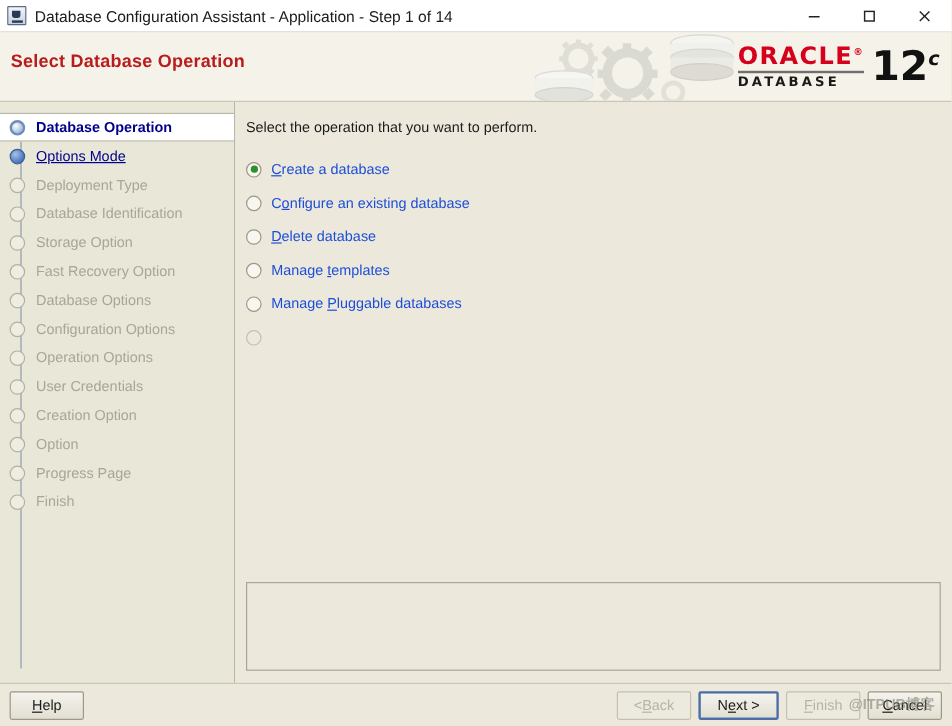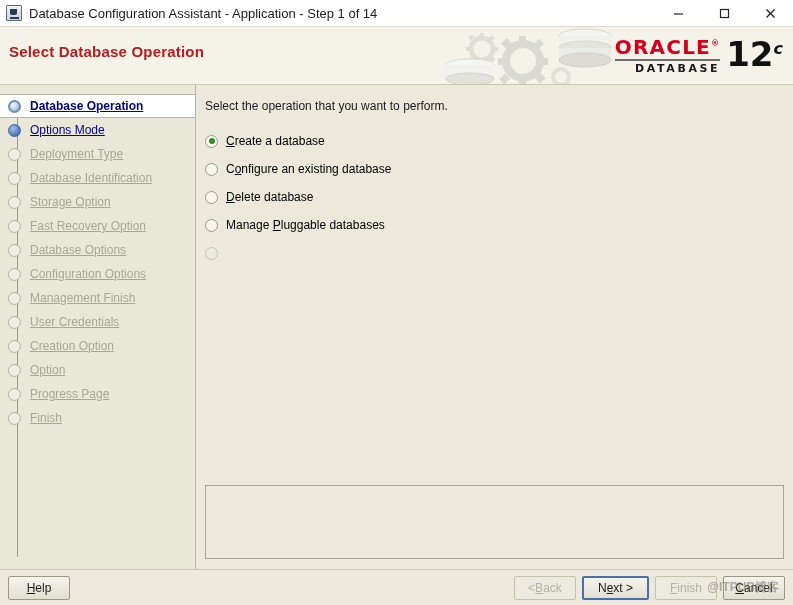--- a/index.html
+++ b/index.html
@@ -110,21 +110,21 @@
   .oracle-logo {
     position: absolute;
     right: 10px;
     top: 7px;
     text-align: center;
     display: flex;
     align-items: flex-start;
   }
   .oracle-word {
     display: inline-block;
-    text-align: right;
+    text-align: left;
   }
   .oracle-name {
     font-family: "DejaVu Sans", sans-serif;
     font-size: 20px;
     font-weight: bold;
     color: #d6001c;
     letter-spacing: 1.2px;
     line-height: 20px;
   }
   .oracle-name sup {
@@ -218,21 +218,20 @@
     border: 2px solid #6d8dbb;
   }
   .nav-dot.todo {
     background: #efedE2;
     border: 1px solid #b3b0a0;
   }
   .nav-label {
     font-size: 12px;
     color: #a9a695;
     white-space: nowrap;
-    text-decoration: underline;
   }
   .nav-label.current {
     color: #00008b;
     font-weight: bold;
   }
   .nav-label.done {
     color: #00008b;
     text-decoration: underline;
   }
 
@@ -280,21 +279,21 @@
     height: 6px;
     border-radius: 50%;
     background: #2f8f2f;
   }
   .radio.disabled {
     border-color: #c5c2b2;
     background: #eceadf;
   }
   .radio-label {
     font-size: 12px;
-    color: #000000;
+    color: #1d4ed8;
     white-space: nowrap;
   }
   .radio-label.disabled { color: #b6b3a2; }
   .mn { text-decoration: underline; }
 
   .msg-panel {
     margin: 0 9px 10px 9px;
     height: 72px;
     background: #ece9dc;
     border: 1px solid #a9a695;
@@ -466,21 +465,21 @@
           <div class="nav-item">
             <div class="nav-dot todo"></div>
             <div class="nav-label todo">Database Options</div>
           </div>
           <div class="nav-item">
             <div class="nav-dot todo"></div>
             <div class="nav-label todo">Configuration Options</div>
           </div>
           <div class="nav-item">
             <div class="nav-dot todo"></div>
-            <div class="nav-label todo">Management Finish</div>
+            <div class="nav-label todo">Operation Options</div>
           </div>
           <div class="nav-item">
             <div class="nav-dot todo"></div>
             <div class="nav-label todo">User Credentials</div>
           </div>
           <div class="nav-item">
             <div class="nav-dot todo"></div>
             <div class="nav-label todo">Creation Option</div>
           </div>
           <div class="nav-item">
@@ -505,20 +504,24 @@
             <div class="radio checked"></div>
             <div class="radio-label"><span class="mn">C</span>reate a database</div>
           </div>
           <div class="radio-row">
             <div class="radio"></div>
             <div class="radio-label">C<span class="mn">o</span>nfigure an existing database</div>
           </div>
           <div class="radio-row">
             <div class="radio"></div>
             <div class="radio-label"><span class="mn">D</span>elete database</div>
+          </div>
+          <div class="radio-row">
+            <div class="radio"></div>
+            <div class="radio-label">Manage <span class="mn">t</span>emplates</div>
           </div>
           <div class="radio-row">
             <div class="radio"></div>
             <div class="radio-label">Manage <span class="mn">P</span>luggable databases</div>
           </div>
           <div class="radio-row">
             <div class="radio disabled"></div>
           </div>
         </div>
       <div class="msg-panel"></div>

